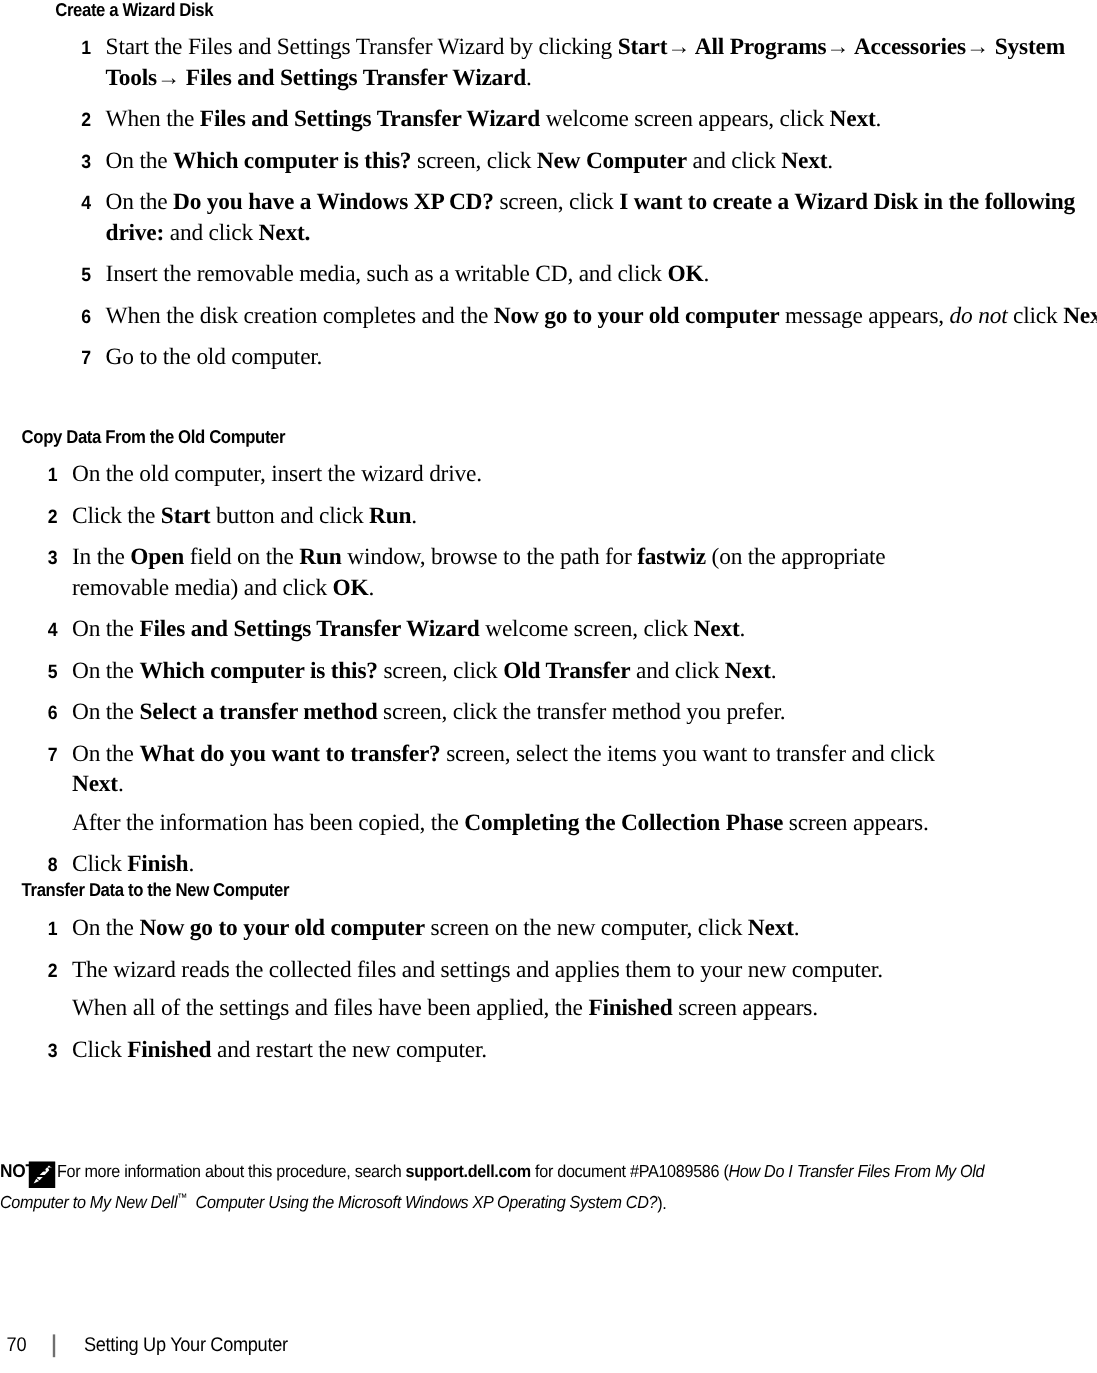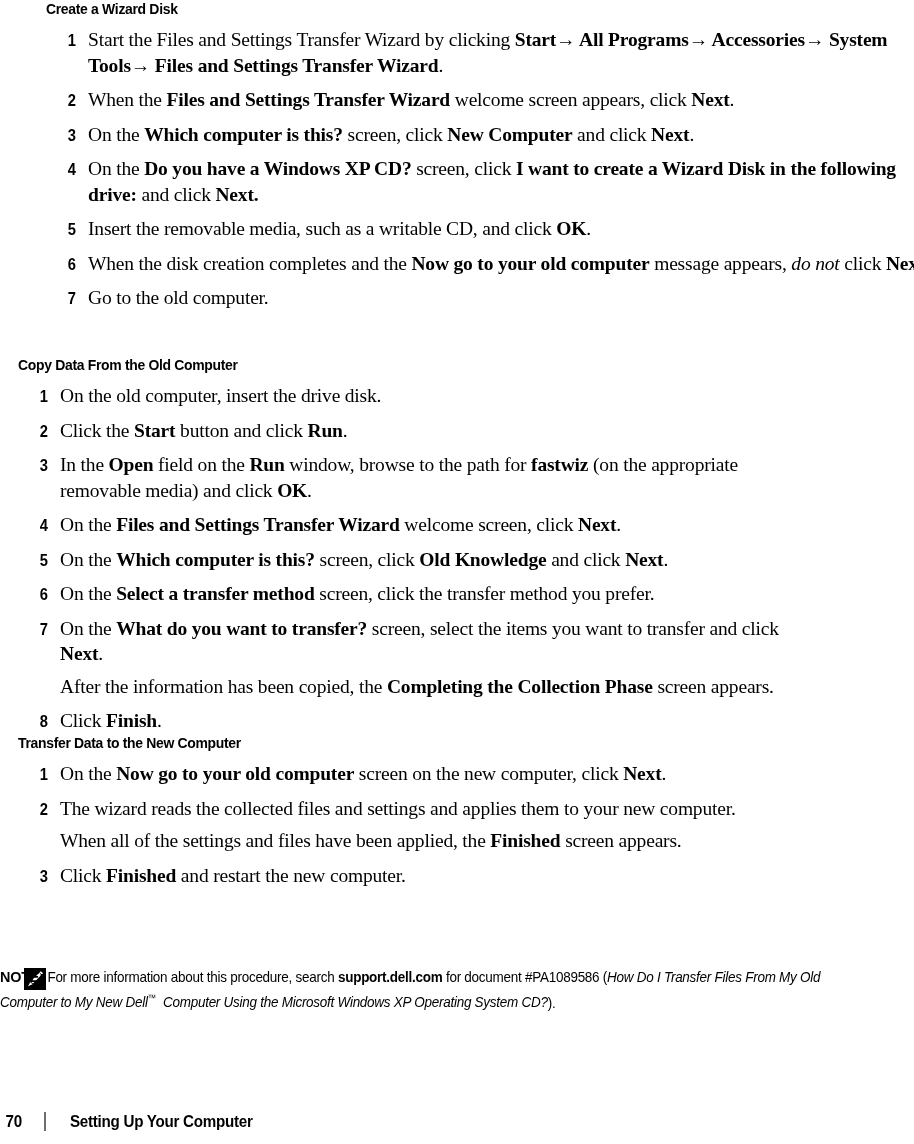--- a/index.html
+++ b/index.html
@@ -124,21 +124,21 @@
   }
 
   
   .footer {
     position: absolute;
     left: 0;
     bottom: 10px;
     width: 914px;
     height: 26px;
     font-family: "Liberation Sans", "DejaVu Sans", sans-serif;
-    font-weight: bold;
+    font-weight: normal;
     font-size: 16.5px;
     letter-spacing: -0.3px;
     display: flex;
     align-items: center;
   }
   .footer-page {
     display: inline-block;
     width: 36px;
     text-align: left;
     padding-left: 6px;
@@ -205,41 +205,41 @@
 
     </ol>
   </div>
 
   <div class="block-2">
     <div class="section-heading">Copy Data From the Old Computer</div>
     <ol class="steps">
 
       <li class="step">
         <span class="step-num">1</span>
-        <span class="step-body">On the old computer, insert the drive disk.</span>
+        <span class="step-body">On the old computer, insert the wizard drive.</span>
       </li>
 
       <li class="step">
         <span class="step-num">2</span>
         <span class="step-body">Click the <b class="ui">Start</b> button and click <b class="ui">Run</b>.</span>
       </li>
 
       <li class="step">
         <span class="step-num">3</span>
         <span class="step-body">In the <b class="ui">Open</b> field on the <b class="ui">Run</b> window, browse to the path for <b class="ui">fastwiz</b> (on the appropriate removable media) and click <b class="ui">OK</b>.</span>
       </li>
 
       <li class="step">
         <span class="step-num">4</span>
         <span class="step-body">On the <b class="ui">Files and Settings Transfer Wizard</b> welcome screen, click <b class="ui">Next</b>.</span>
       </li>
 
       <li class="step">
         <span class="step-num">5</span>
-        <span class="step-body">On the <b class="ui">Which computer is this?</b> screen, click <b class="ui">Old Knowledge</b> and click <b class="ui">Next</b>.</span>
+        <span class="step-body">On the <b class="ui">Which computer is this?</b> screen, click <b class="ui">Old Transfer</b> and click <b class="ui">Next</b>.</span>
       </li>
 
       <li class="step">
         <span class="step-num">6</span>
         <span class="step-body">On the <b class="ui">Select a transfer method</b> screen, click the transfer method you prefer.</span>
       </li>
 
       <li class="step">
         <span class="step-num">7</span>
         <span class="step-body">On the <b class="ui">What do you want to transfer?</b> screen, select the items you want to transfer and click <b class="ui">Next</b>.</span>

